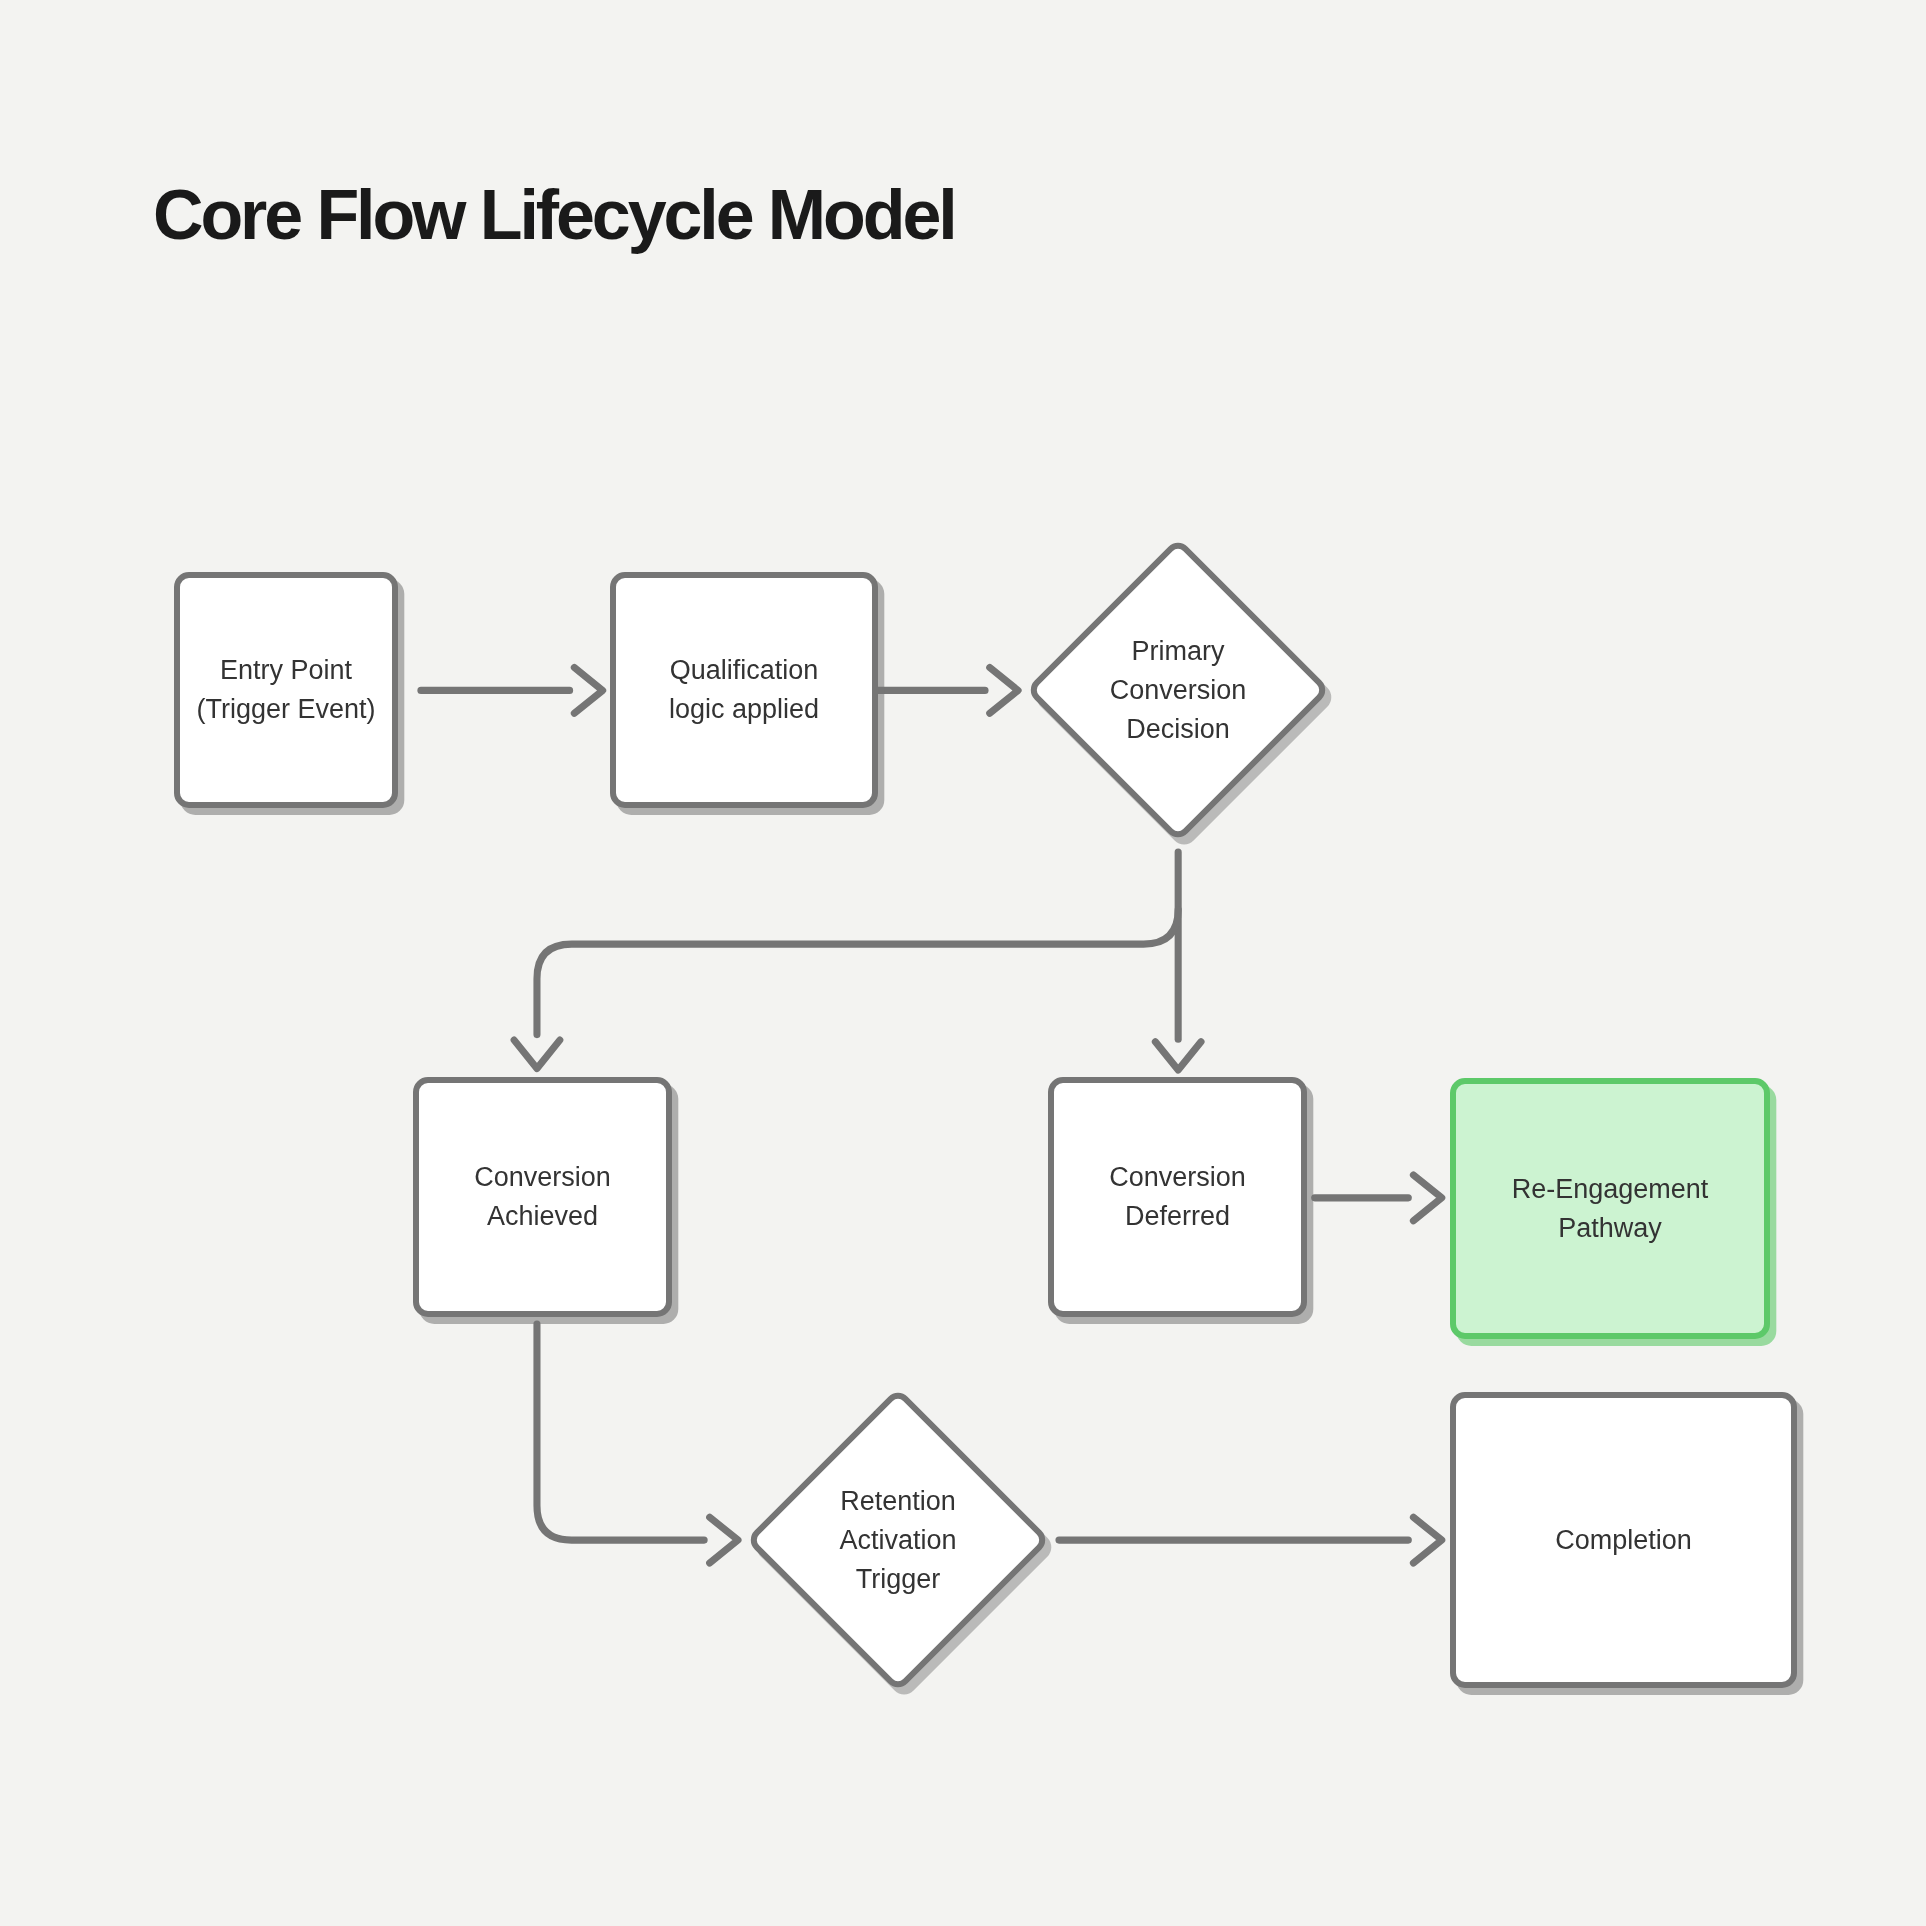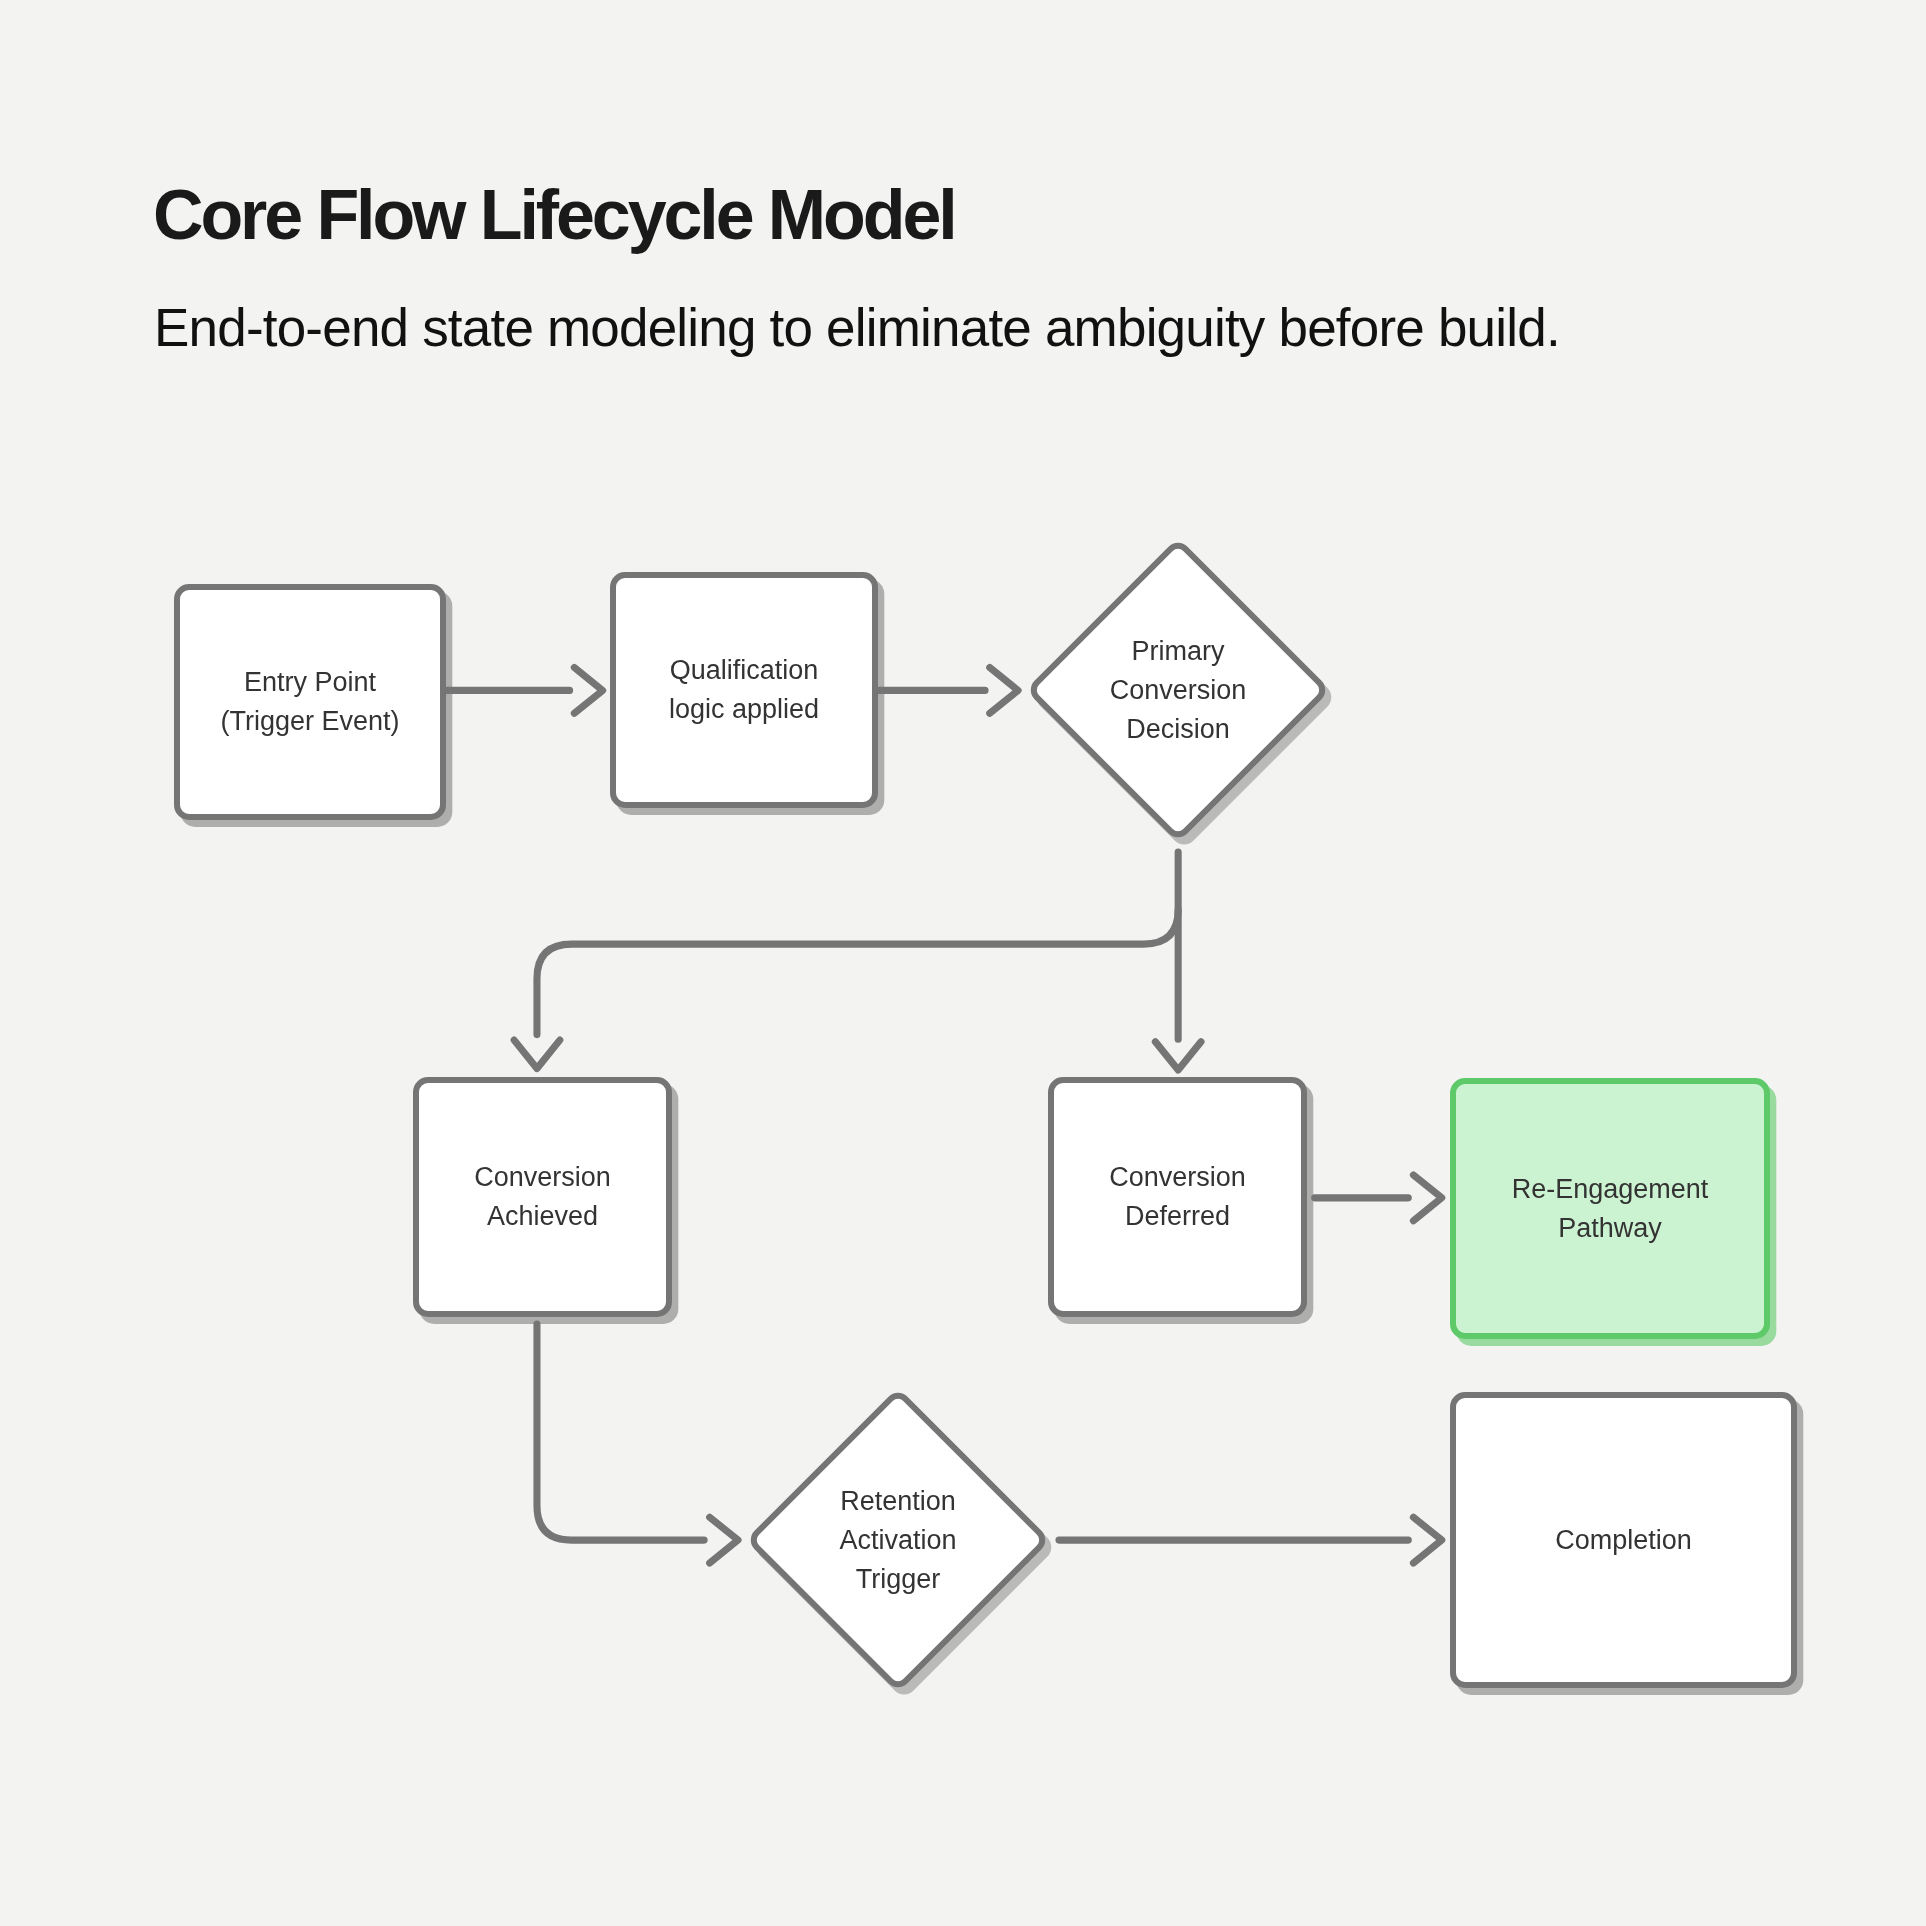--- a/index.html
+++ b/index.html
@@ -96,21 +96,20 @@
     stroke-linejoin: round;
   }
 </style>
 </head>
 <body>
 
 <div id="canvas">
 
   <div class="page-title">Core Flow Lifecycle Model</div>
 
-  <div class="page-subtitle">End-to-end state modeling to eliminate ambiguity before build.</div>
 
   <svg class="connectors" width="1926" height="1926" viewBox="0 0 4896 4896">
 
     <path d="M 1070 1755 H 1448"></path>
     <path d="M 1460 1697 L 1532 1755 L 1460 1813"></path>
 
     <path d="M 2172 1755 H 2504"></path>
     <path d="M 2516 1697 L 2588 1755 L 2516 1813"></path>
 
     <path d="M 2995 2166 V 2642"></path>
@@ -122,21 +121,21 @@
     <path d="M 1365 3366 V 3827 Q 1365 3915 1453 3915 H 1790"></path>
     <path d="M 1804 3857 L 1876 3915 L 1804 3973"></path>
 
     <path d="M 3342 3045 H 3580"></path>
     <path d="M 3593 2987 L 3665 3045 L 3593 3103"></path>
 
     <path d="M 2692 3915 H 3580"></path>
     <path d="M 3593 3857 L 3665 3915 L 3593 3973"></path>
   </svg>
 
-  <div class="node" style="left:174px; top:572px; width:272px; height:236px;margin-top:12px;">
+  <div class="node" style="left:174px; top:572px; width:224px; height:236px;">
     <span>Entry Point</span>
     <span>(Trigger Event)</span>
   </div>
 
   <div class="node" style="left:610px; top:572px; width:268px; height:236px;">
     <span>Qualification</span>
     <span>logic applied</span>
   </div>
 
   <div class="node" style="left:413px; top:1077px; width:259px; height:240px;">

